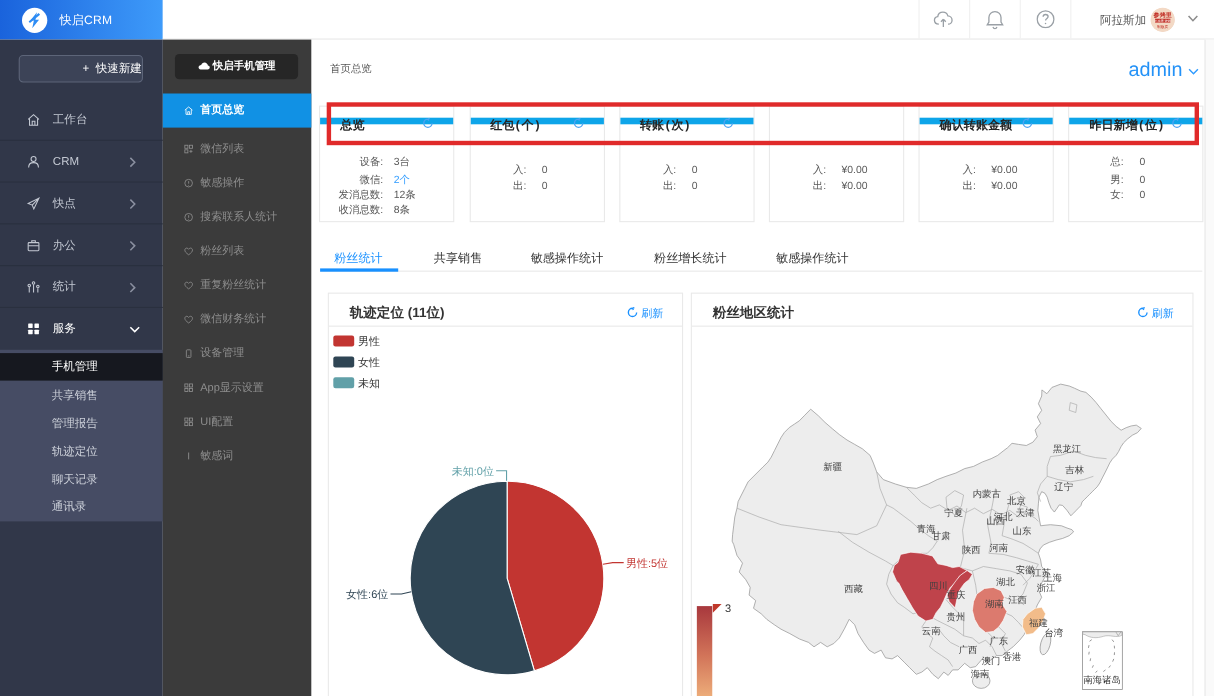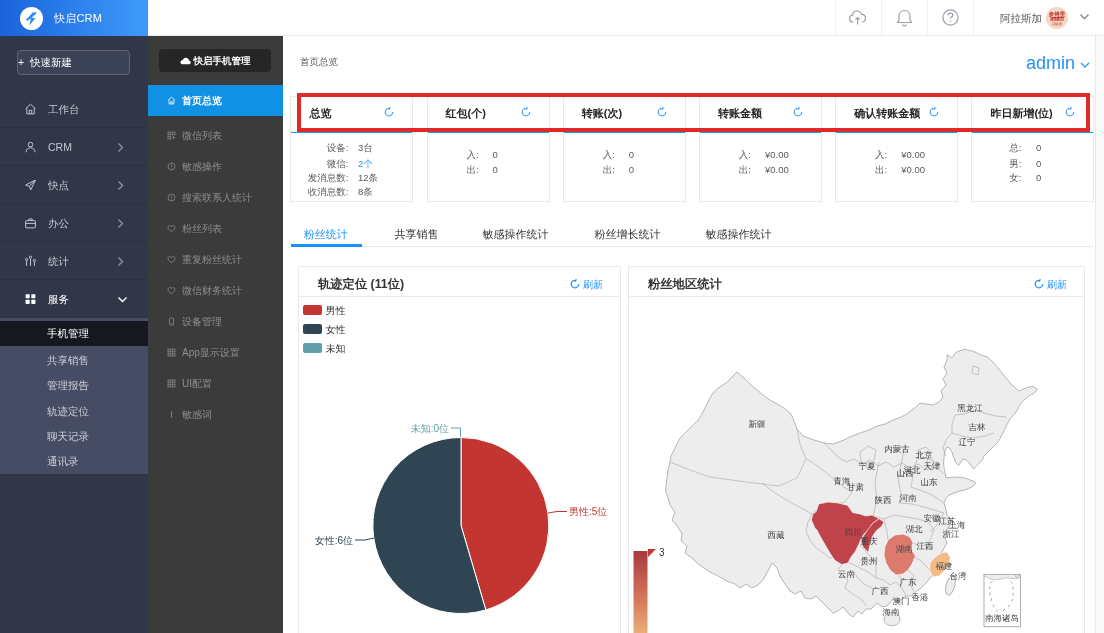--- a/index.html
+++ b/index.html
@@ -14,21 +14,21 @@
 
 
 #topbar { left:148px; top:0; width:956px; height:36px; background:#fff; border-bottom:1px solid #e8e8e8; }
 .tsep { position:absolute; top:0; width:1px; height:35px; background:#f0f0f0; }
 #uname { position:absolute; left:987px; top:12px; font-size:10.5px; color:#595959;margin-left:13px; }
 #avatar { position:absolute; left:1046px; top:7px; width:22px; height:22px; border-radius:50%; background:#f1d8c6; overflow:hidden; }
 #uchev { position:absolute; left:1079px; top:13px; }
 
 
 #side1 { left:0; top:36px; width:148px; height:597px; background:#313749; }
-#qbtn { position:absolute; left:17px; top:14px; width:113px; height:25px; border:1px solid #5d6579; border-radius:4px; background:#3c4357; color:#fff; font-size:10.5px; text-align:left; line-height:23px; }
+#qbtn { position:absolute; left:17px; top:14px; width:113px; height:25px; border:1px solid #5d6579; border-radius:4px; background:#3c4357; color:#fff; font-size:10.5px; text-align:right; line-height:23px; }
 .m1 { position:absolute; left:0; width:148px; height:38px; border-bottom:1px solid #2a303f; color:#c3c8d2; font-size:10.5px; line-height:38px; }
 .m1 .ic { position:absolute; left:24px; top:12px; width:13px; height:14px; }
 .m1 .tx { position:absolute; left:48px; }
 .m1 .ar { position:absolute; left:117px; top:14px; }
 #sub1 { position:absolute; left:0; top:282px; width:148px; height:156px; background:#464c64; }
 .s1 { position:absolute; left:0; width:148px; height:25.3px; color:#ccd0d9; font-size:10.5px; line-height:25.3px; padding-left:47px; }
 .s1.act { background:#16181f; color:#fff; }
 
 
 #side2 { left:148px; top:36px; width:135px; height:597px; background:#3b3b3b; }
@@ -37,21 +37,21 @@
 .m2 .ic { position:absolute; left:19px; top:11px; width:9px; height:9px; }
 .m2 .tx { position:absolute; left:34px; }
 .m2.act { background:#1191e4; color:#fff; font-weight:bold; }
 
 
 #crumb { left:300px; top:56px; font-size:9.5px; color:#595959; }
 #adminlnk { left:1026px; top:53px; font-size:18px; color:#2492f7; }
 
 
 .card { position:absolute; top:96px; width:123px; height:106px; background:#fff; border:1px solid #e9e9e9; }
-.card .hd { height:36px; border-bottom:1px solid #0ea5e9; position:relative; }
+.card .hd { height:16px; border-bottom:6px solid #0ea5e9; position:relative;font-family:Liberation Mono, monospace; }
 .card .hd .t { position:absolute; left:18px; top:9px; font-size:11px; font-weight:bold; color:#262626; white-space:nowrap; }
 .card .hd svg { position:absolute; right:18px; top:10px; }
 .row { position:absolute; width:100%; font-size:9.5px; color:#595959; height:12px; line-height:12px; }
 .row .lb { position:absolute; left:0; text-align:right; }
 .row .vl { position:absolute; }
 .c1 .lb { width:57px; } .c1 .vl { left:66.5px; }
 .cm .lb { width:51px; } .cm .vl { left:65px; }
 .c6 .lb { width:49px; } .c6 .vl { left:63.5px; }
 #redbox { left:297px; top:93px; width:793px; height:39px; border:4px solid #e02a2a; z-index:50; }
 
@@ -328,26 +328,20 @@
   <div class="row" style="top:52.3px">
       <span class="lb">入:</span>
       <span class="vl">0</span>
     </div>
   <div class="row" style="top:66.5px">
       <span class="lb">出:</span>
       <span class="vl">0</span>
     </div>
 </div>
 <div class="card cm" style="left:699px">
-  <div class="hd">
-      <span class="t">转账金额</span>
-      <svg width="10" height="10" viewBox="0 0 12 12" fill="none" stroke="#4da3f2" stroke-width="1.5">
-        <path d="M10.5 6 A4.5 4.5 0 1 1 6 1.5 M6 1.5 L8 0.7 M6 1.5 L7 3.2"></path>
-      </svg>
-    </div>
   <div class="row" style="top:52.3px">
       <span class="lb">入:</span>
       <span class="vl">¥0.00</span>
     </div>
   <div class="row" style="top:66.5px">
       <span class="lb">出:</span>
       <span class="vl">¥0.00</span>
     </div>
 </div>
 <div class="card cm" style="left:835.2px">

